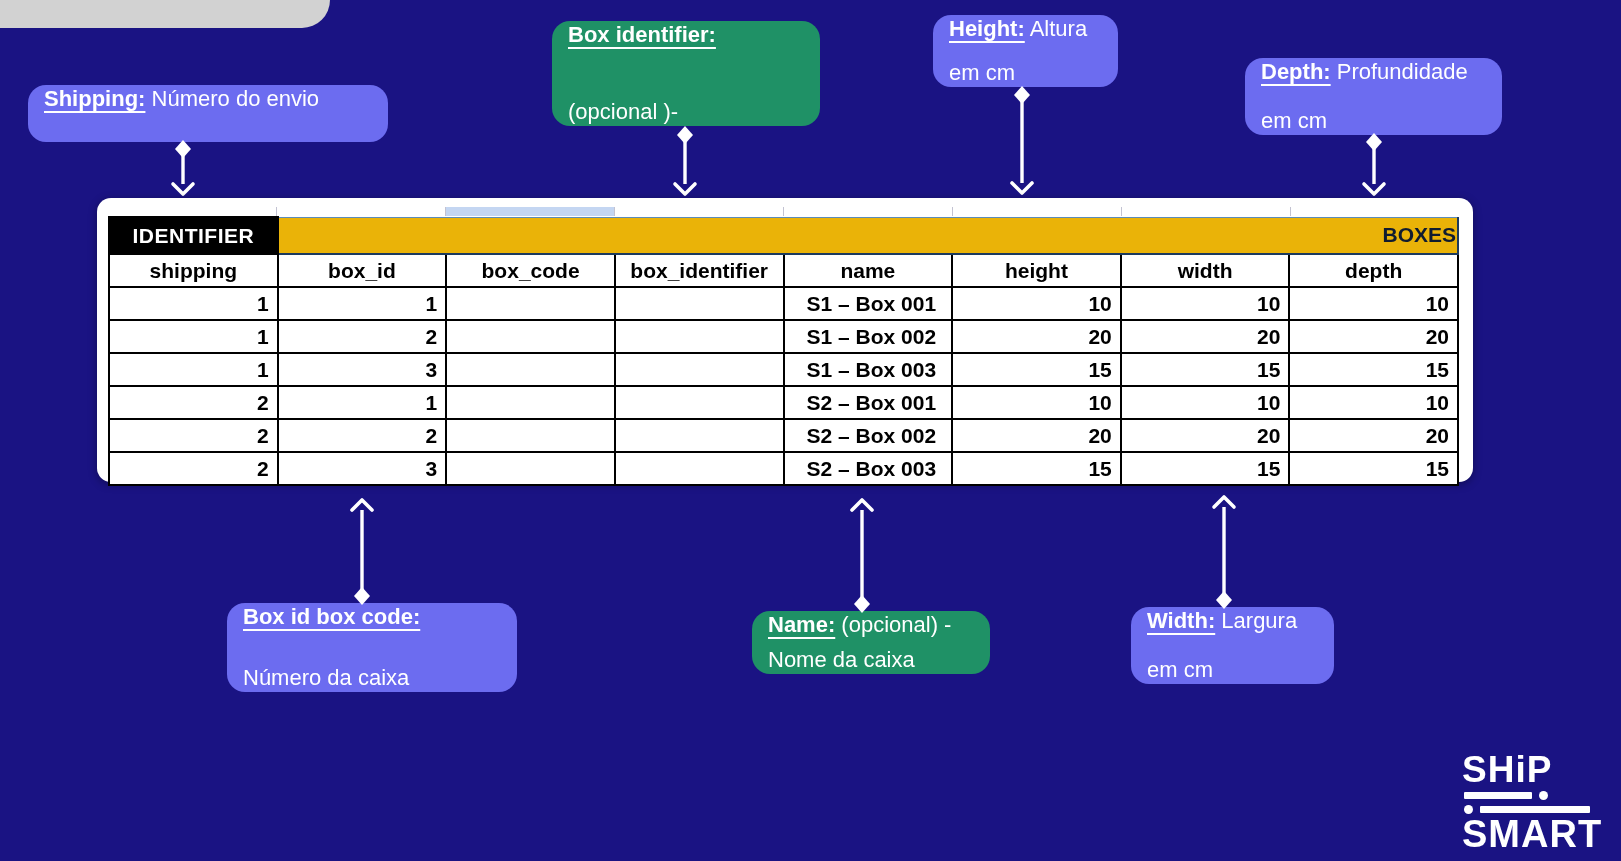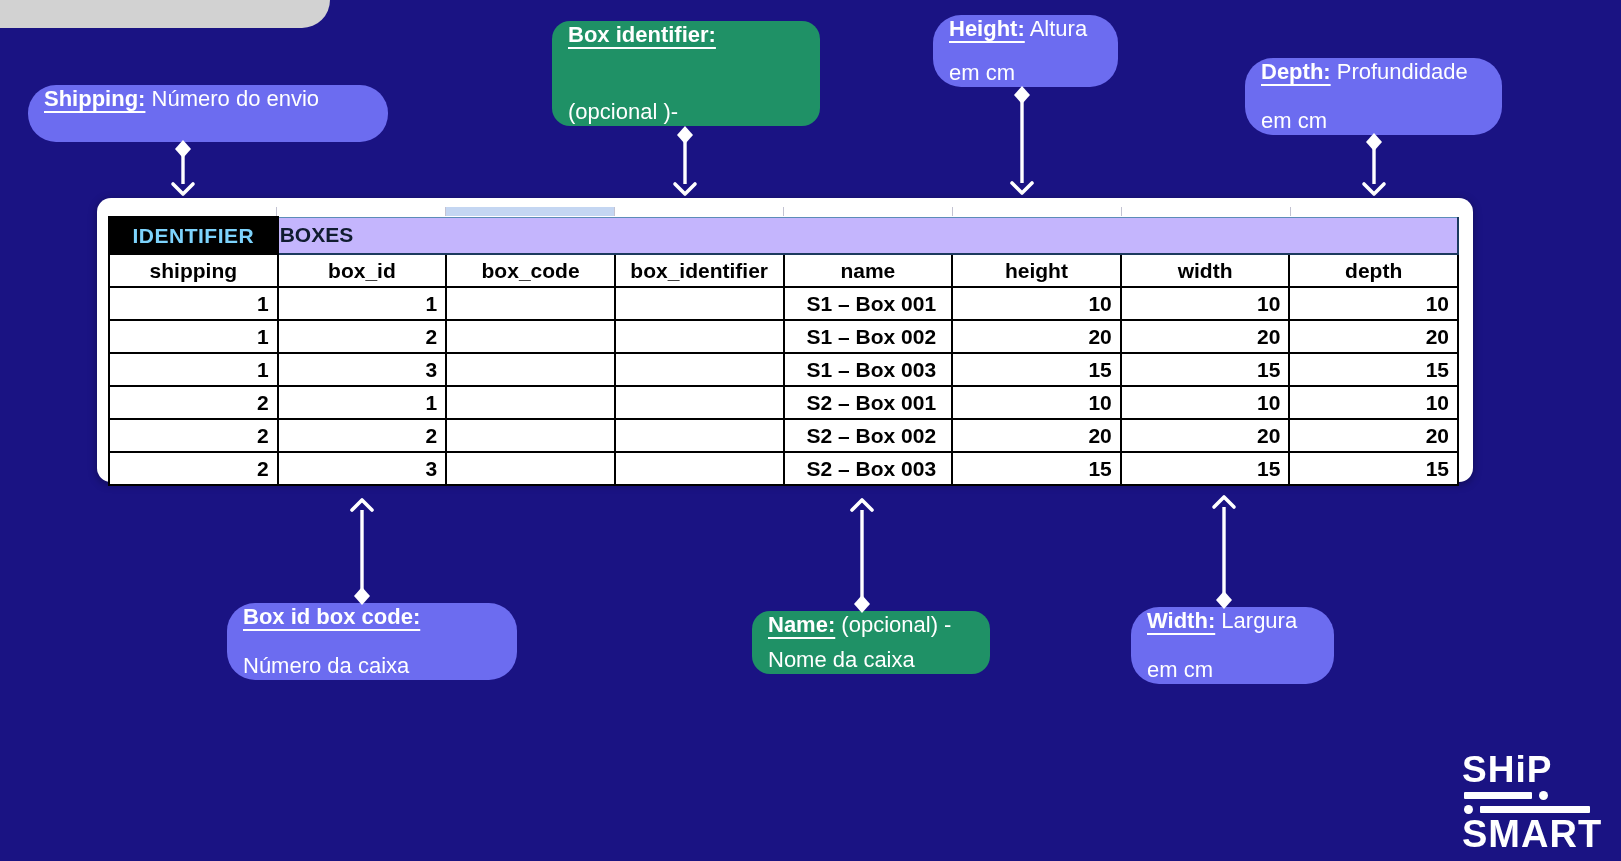--- a/index.html
+++ b/index.html
@@ -13,46 +13,46 @@
     background:#d2d2d2;border-radius:0 0 30px 0;
   }
   
   .callout{
     position:absolute;box-sizing:border-box;color:#fff;
     display:flex;flex-direction:column;justify-content:space-between;align-items:flex-start;
     padding:0 16px;border-radius:18px;font-size:22px;line-height:28px;
   }
   .callout .co-line{white-space:pre;}
   .callout .term{font-weight:700;text-decoration:underline;text-underline-offset:5px;text-decoration-thickness:2px;}
-  .purple{background:#6c6cf0;border-radius:28px;}
+  .purple{background:#6c6cf0;}
   .green{background:#1f9166;}
   
   .arrow{position:absolute;}
   
   .sheet{
     position:absolute;left:97px;top:198px;width:1376px;height:284px;
     background:#ffffff;border-radius:14px;box-sizing:border-box;
     padding:9px 14px 4px 11px;box-shadow:0 2px 8px rgba(0,0,0,.35);
   }
   .sheet-strip{height:9px;display:flex;}
   .sheet-strip .scell{flex:1;border-right:1px solid #c3c3d2;}
   .sheet-strip .scell:last-child{border-right:none;}
   .sheet-strip .hl{background:#c4d6f2;}
   table.grid{
     width:100%;border-collapse:collapse;table-layout:fixed;
     font-size:21px;color:#000;
   }
   table.grid td,table.grid th{overflow:hidden;white-space:nowrap;box-sizing:border-box;}
   .band-row td{height:37px;}
   td.corner{
-    background:#000;color:#7dd3fc;font-weight:600;text-align:center;
+    background:#000;color:#ffffff;font-weight:600;text-align:center;
     letter-spacing:.5px;border:2px solid #000;
   }
   td.group{
-    background:#c4b5fd;color:#101c30;font-weight:600;text-align:left;
+    background:#eab308;color:#101c30;font-weight:600;text-align:right;
     border:2px solid #1c3a5e;border-top:1px solid #5c8cb8;
   }
   .head-row th{
     border:2px solid #000;height:33px;font-weight:700;text-align:center;
     background:#fff;
   }
   .data-row td{
     border:2px solid #000;height:33px;font-weight:600;background:#fff;padding:0 8px;
   }
   td.num{text-align:right;}
@@ -88,21 +88,21 @@
   <div class="callout purple" style="left:933px;top:15px;width:185px;height:72px;">
     <div class="co-line"><span class="term">Height:</span><span> Altura</span></div>
     <div class="co-line">em cm</div>
   </div>
 
   <div class="callout purple" style="left:1245px;top:58px;width:257px;height:77px;">
     <div class="co-line"><span class="term">Depth:</span><span> Profundidade</span></div>
     <div class="co-line">em cm</div>
   </div>
 
-  <div class="callout purple" style="left:227px;top:603px;width:290px;height:77px;">
+  <div class="callout purple" style="left:227px;top:603px;width:290px;height:89px;">
     <div class="co-line"><span class="term">Box id box code:</span></div>
     <div class="co-line">Número da caixa</div>
   </div>
 
   <div class="callout green" style="left:752px;top:611px;width:238px;height:63px;">
     <div class="co-line"><span class="term">Name:</span><span> (opcional) -</span></div>
     <div class="co-line">Nome da caixa</div>
   </div>
 
   <div class="callout purple" style="left:1131px;top:607px;width:203px;height:77px;">

